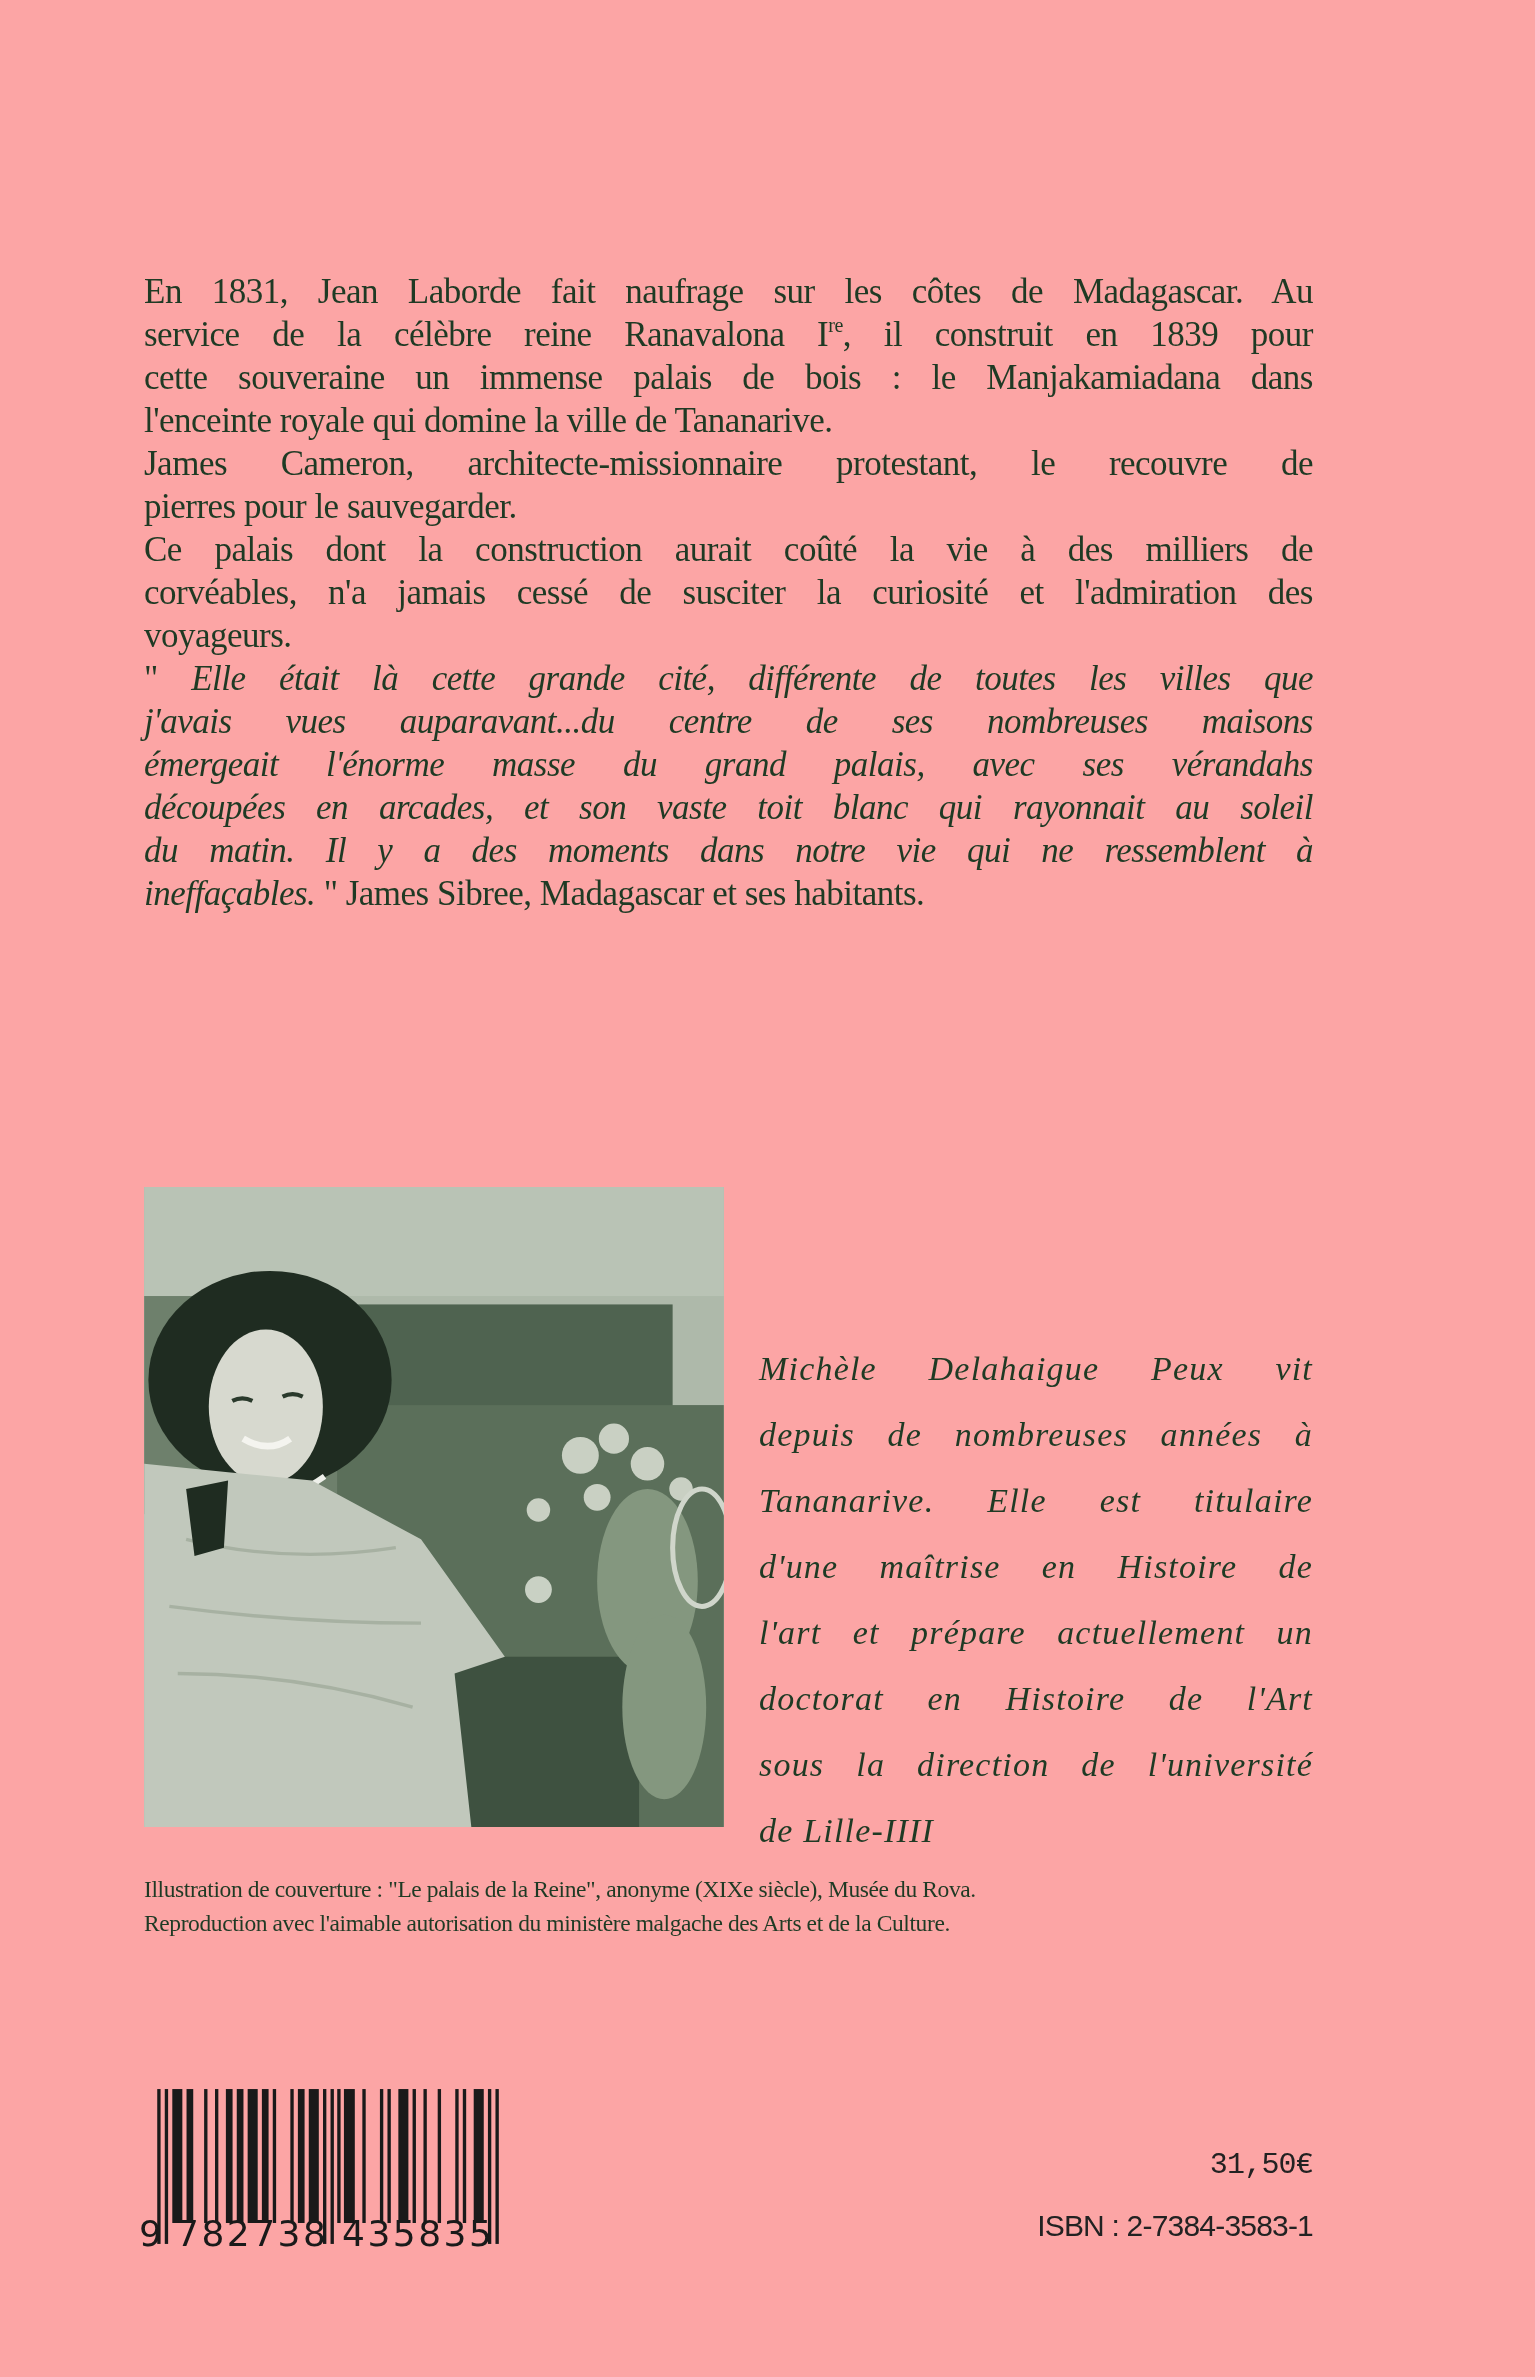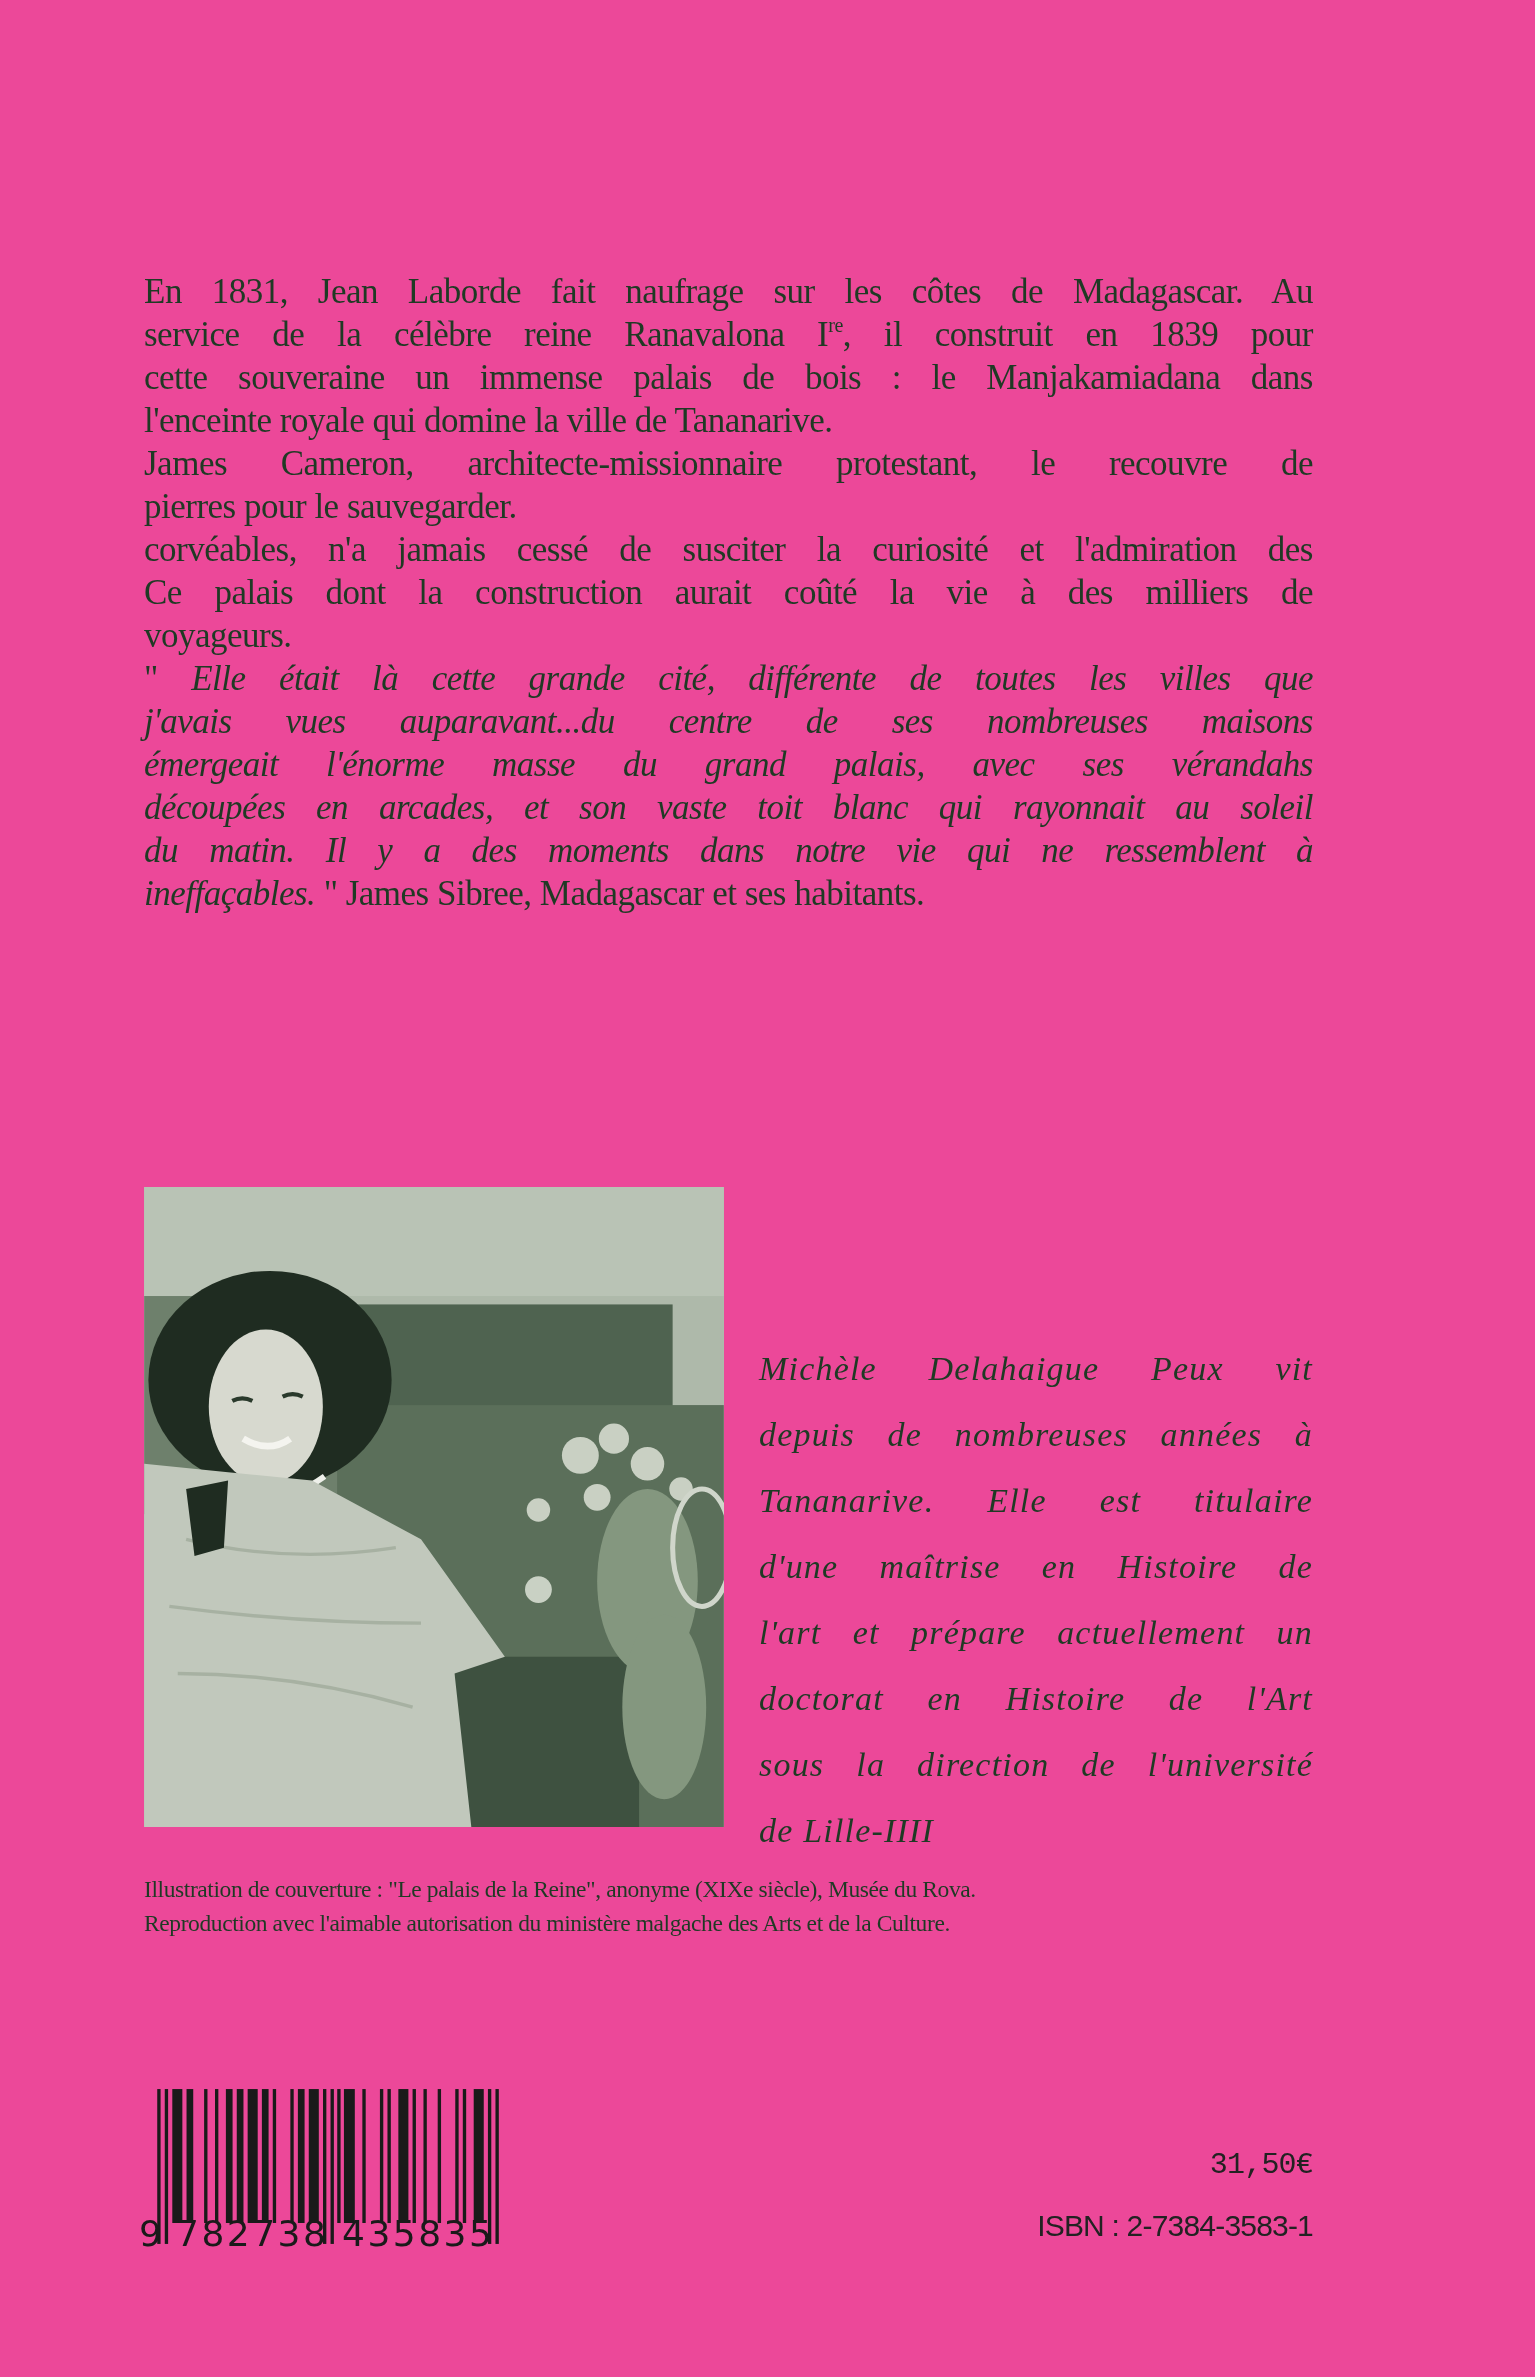--- a/index.html
+++ b/index.html
@@ -1,17 +1,17 @@
 <!DOCTYPE html>
 <html style="font-size:13.4px"><head>
 <meta charset="utf-8">
 <style>
   html, body { margin:0; padding:0; background:#ffffff; }
   body { width:1535px; height:2377px; position:relative; overflow:hidden; }
-  .page { position:absolute; left:0; top:0; width:1535px; height:2377px; background:#ec4899; }
+  .page { position:absolute; left:0; top:0; width:1535px; height:2377px; background:#fca5a5; }
 
   .text-col {
     position:absolute; left:144px; top:270px; width:1169px;
     font-family:"Liberation Serif", "DejaVu Serif", serif;
     color:#1f3a24;
     font-size:35px;
     line-height:43px;
     letter-spacing:-0.5px;
   }
   .para { margin:0; text-align:justify; text-align-last:left; }
@@ -80,22 +80,22 @@
       <span class="line">En 1831, Jean Laborde fait naufrage sur les côtes de Madagascar. Au</span>
       <span class="line"><span>service de la célèbre reine Ranavalona I</span><sup class="sup-re">re</sup><span>, il construit en 1839 pour</span></span>
       <span class="line">cette souveraine un immense palais de bois : le Manjakamiadana dans</span>
       <span class="line last">l'enceinte royale qui domine la ville de Tananarive.</span>
     </p>
     <p class="para">
       <span class="line">James Cameron, architecte-missionnaire protestant, le recouvre de</span>
       <span class="line last">pierres pour le sauvegarder.</span>
     </p>
     <p class="para">
+      <span class="line">Ce palais dont la construction aurait coûté la vie à des milliers de</span>
       <span class="line">corvéables, n'a jamais cessé de susciter la curiosité et l'admiration des</span>
-      <span class="line">Ce palais dont la construction aurait coûté la vie à des milliers de</span>
       <span class="line last">voyageurs.</span>
     </p>
     <p class="para">
       <span class="line"><span>" </span><span class="it">Elle était là cette grande cité, différente de toutes les villes que</span></span>
       <span class="line it">j'avais vues auparavant...du centre de ses nombreuses maisons</span>
       <span class="line it">émergeait l'énorme masse du grand palais, avec ses vérandahs</span>
       <span class="line it">découpées en arcades, et son vaste toit blanc qui rayonnait au soleil</span>
       <span class="line it">du matin. Il y a des moments dans notre vie qui ne  ressemblent  à</span>
       <span class="line last"><span class="it">ineffaçables.</span><span> " James Sibree, Madagascar et ses habitants.</span></span>
     </p>

